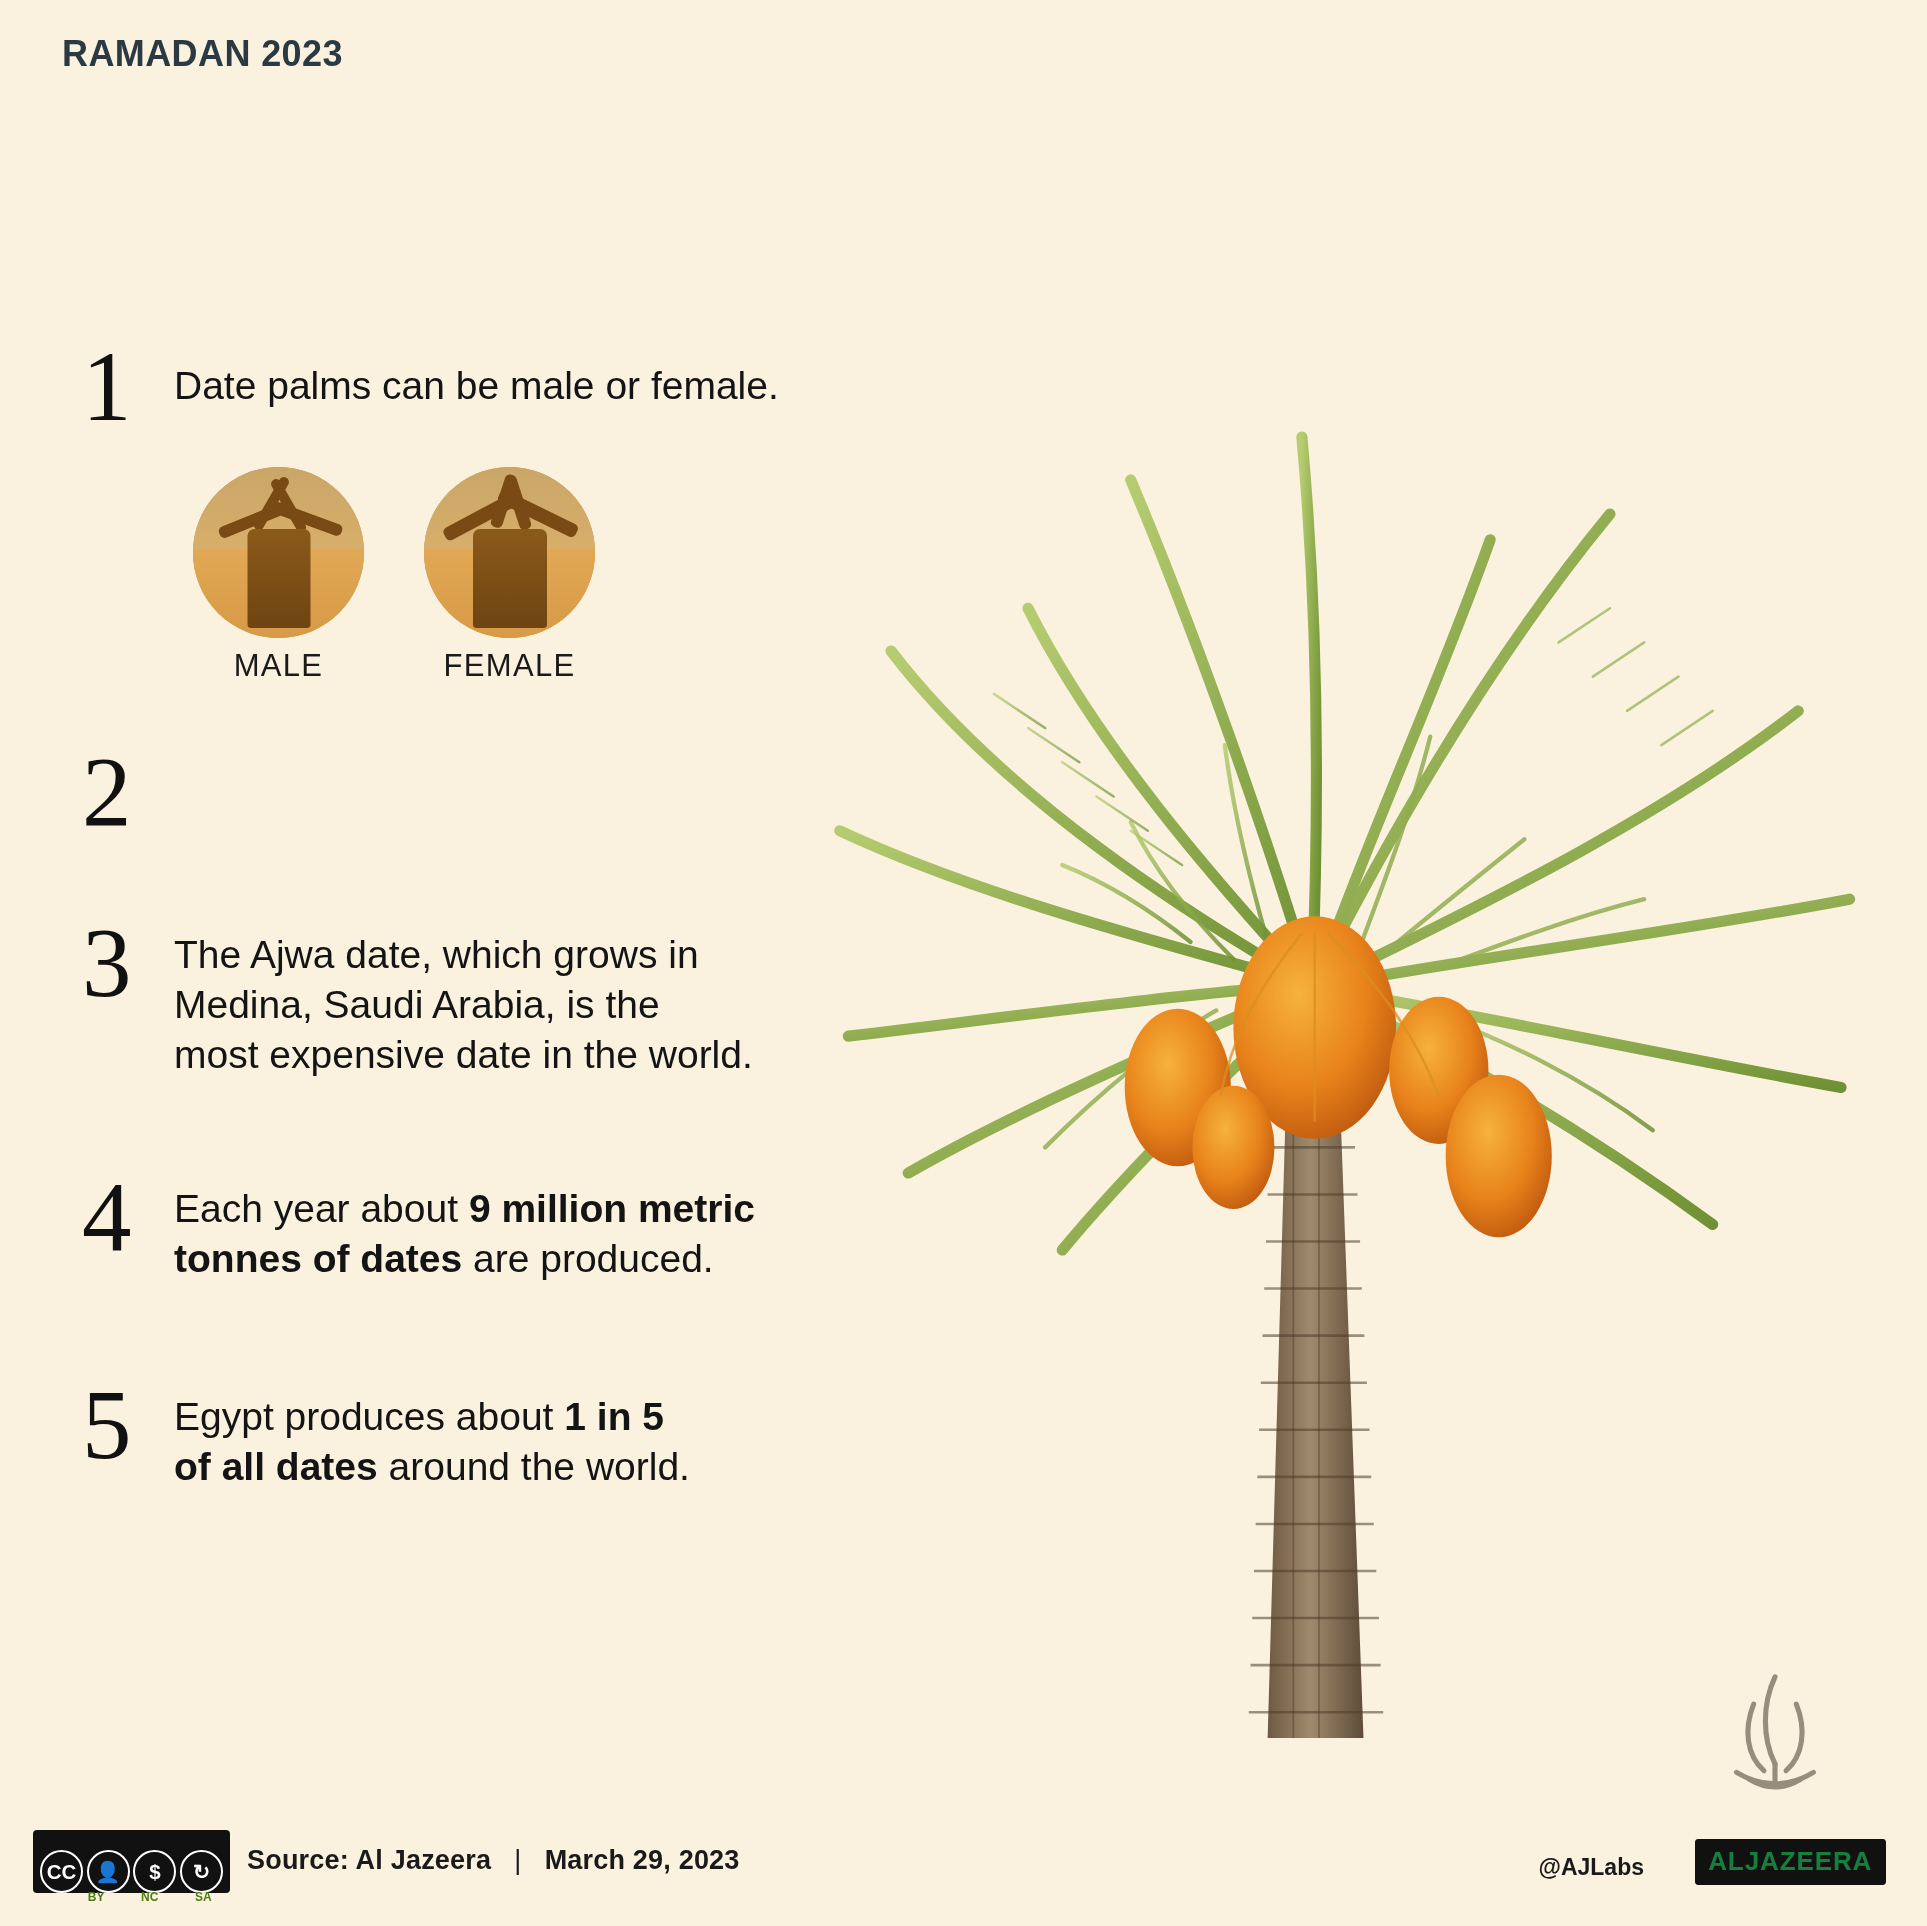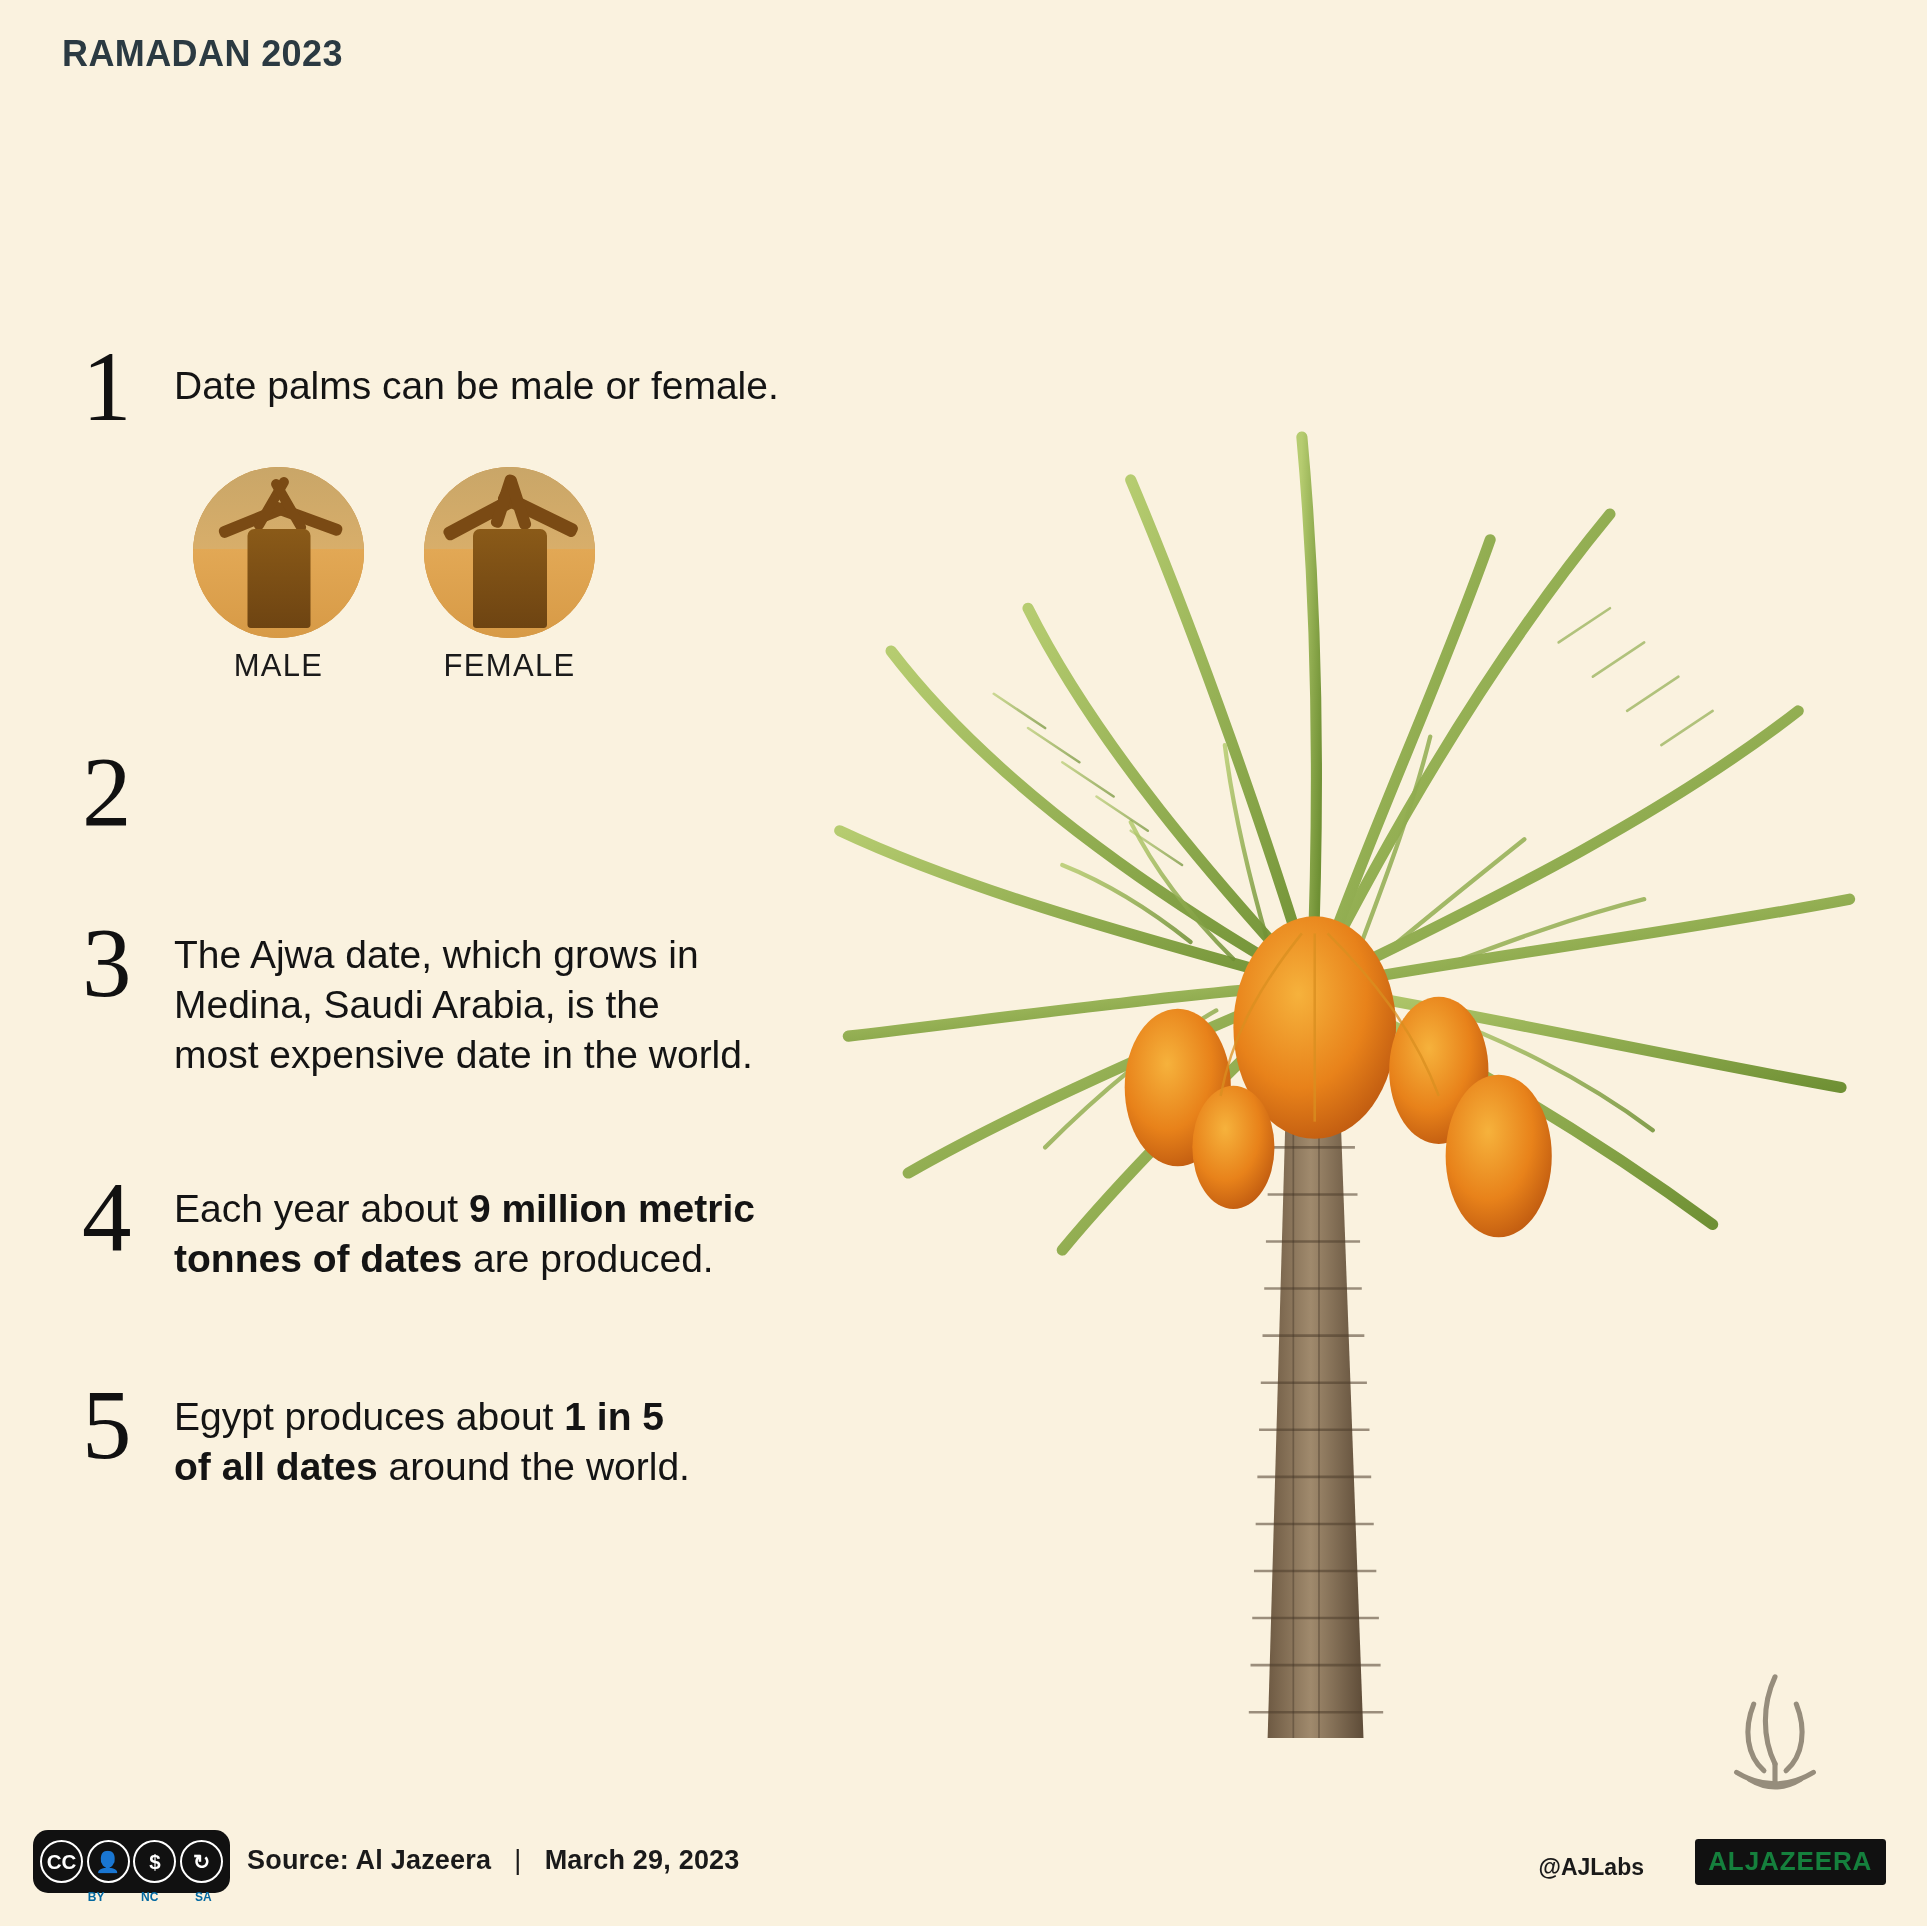--- a/index.html
+++ b/index.html
@@ -146,23 +146,23 @@
     bottom: 0;
     height: 128px;
   }
   #cc-badge {
     position: absolute;
     left: 33px;
     bottom: 33px;
     width: 197px;
     height: 63px;
     background: #111111;
-    border-radius: 15px;
+    border-radius: 4px;
     display: flex;
-    align-items: center;
+    align-items: flex-end;
     justify-content: space-around;
     padding: 0 5.1px;
     box-sizing: border-box;
   }
   .cc-circle {
     width: 39px;
     height: 39px;
     border-radius: 50%;
     border: 2.6px solid #FFFFFF;
     color: #FFFFFF;
@@ -174,21 +174,21 @@
     position: relative;
   }
   #cc-labels {
     position: absolute;
     left: 33px;
     bottom: 22px;
     width: 197px;
     display: flex;
     justify-content: space-around;
     font-size: 12px;
-    color: #0369a1;
+    color: #4d7c0f;
     font-weight: bold;
     pointer-events: none;
   }
   #source-line {
     position: absolute;
     left: 247px;
     bottom: 50px;
     font-size: 27px;
     font-weight: bold;
     color: #1A1A1A;

